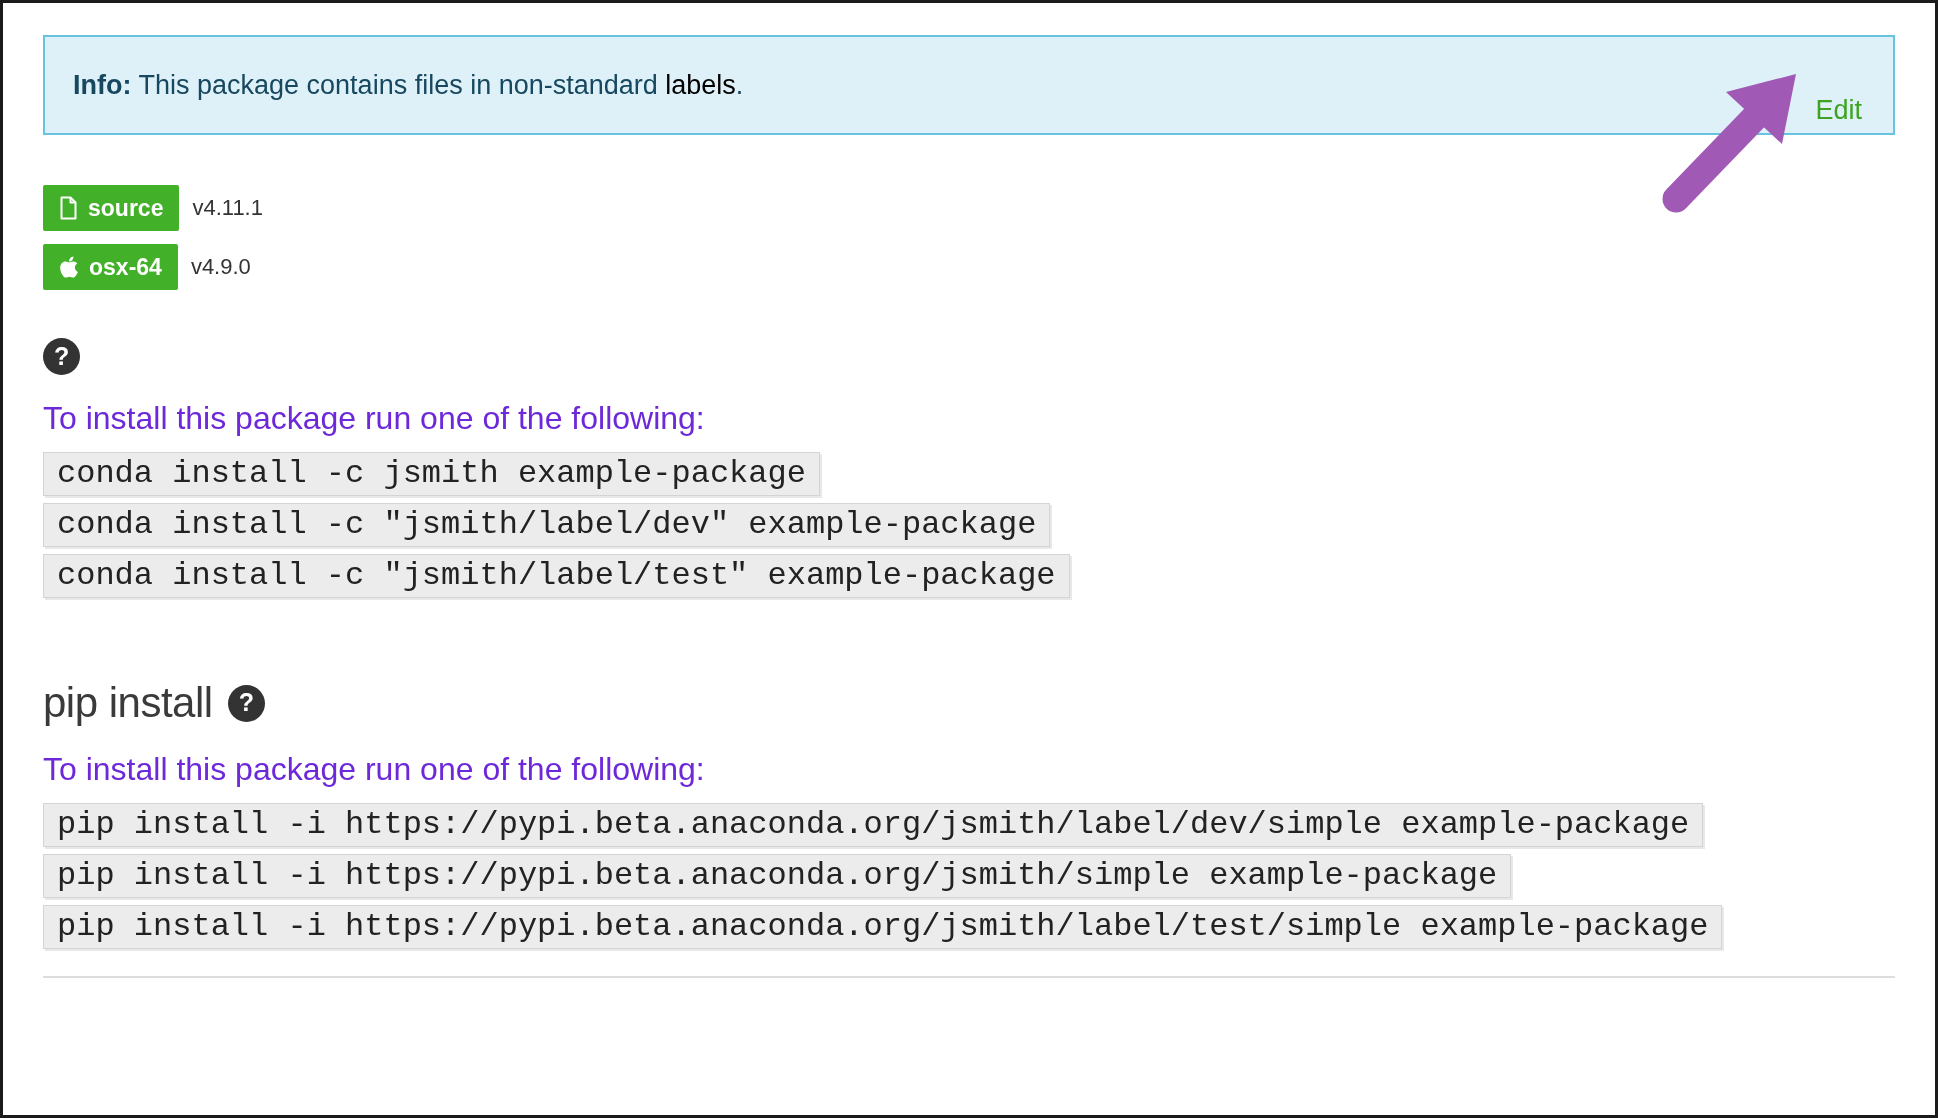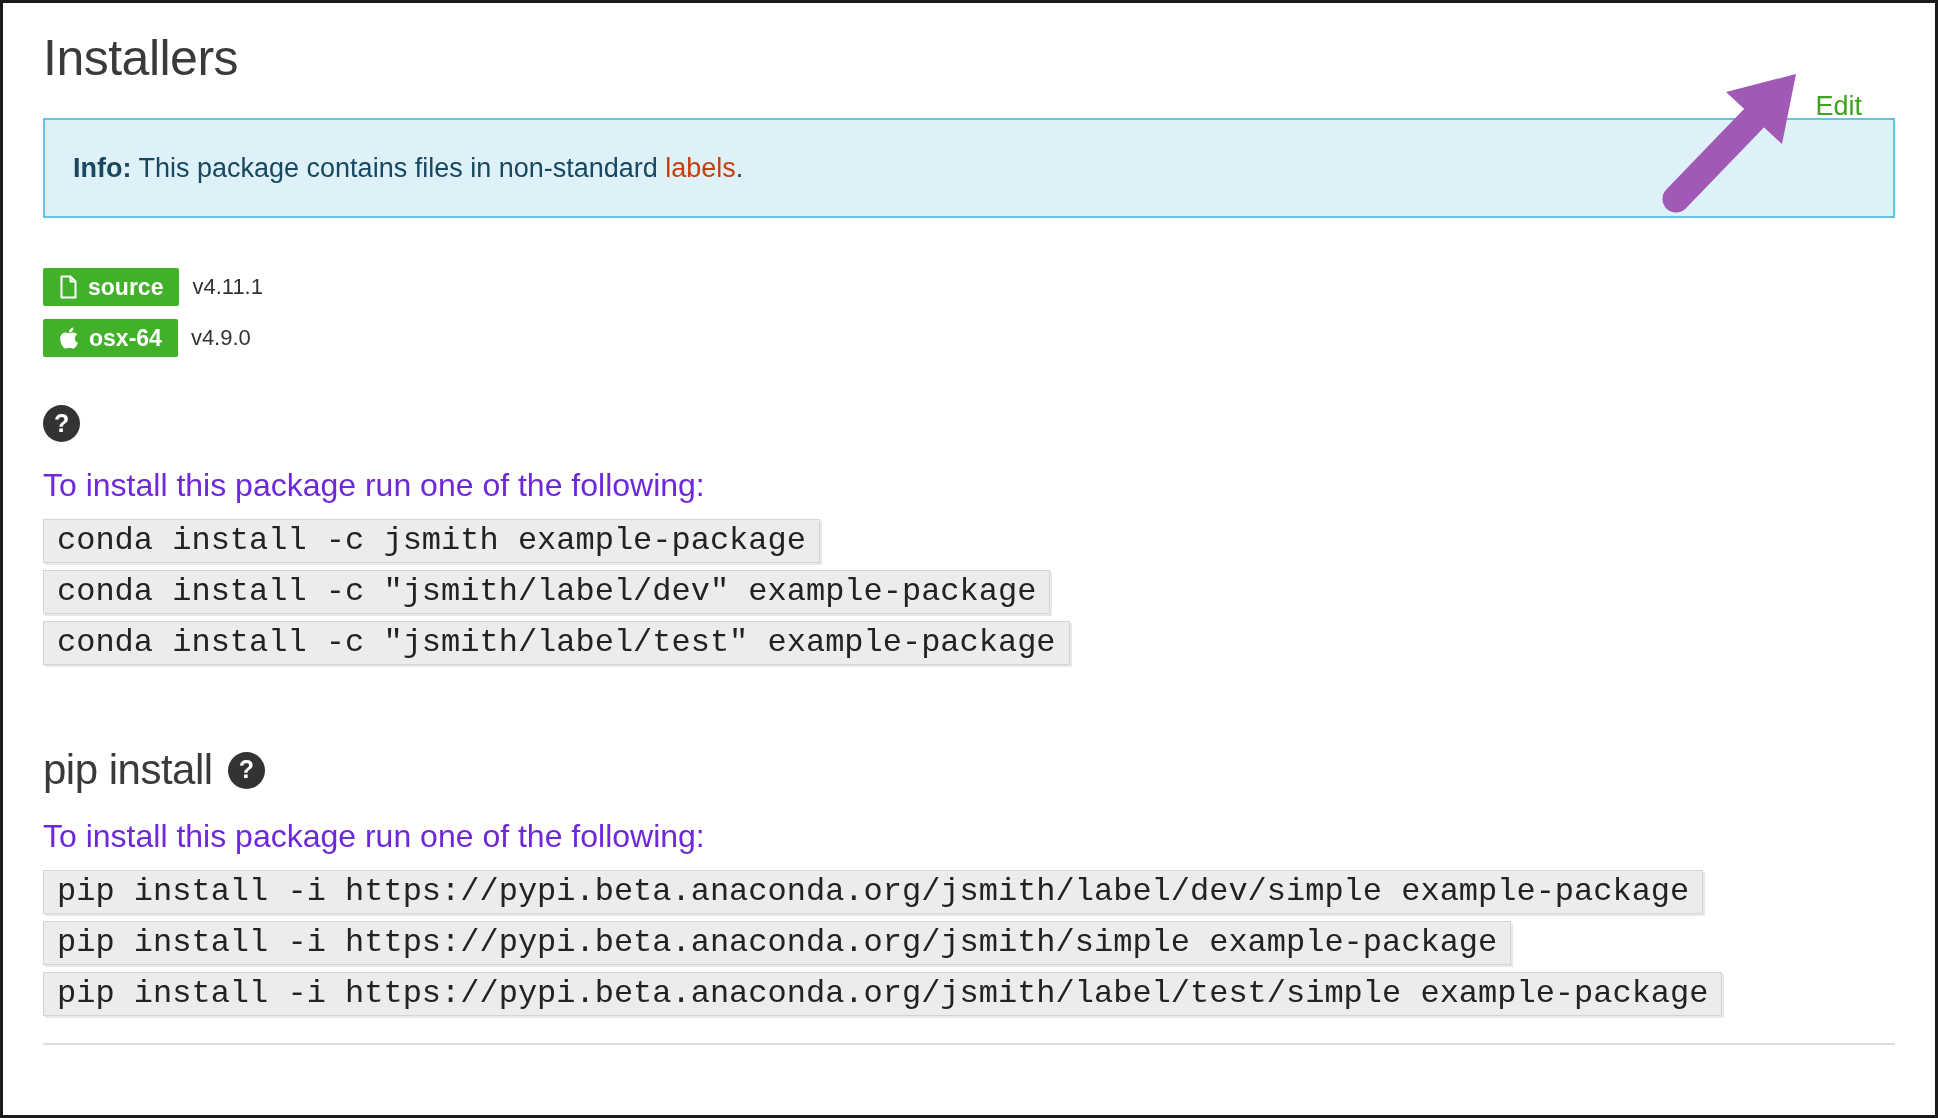--- a/index.html
+++ b/index.html
@@ -41,29 +41,29 @@
     height: 100px;
     border: 2px solid #68C3DE;
     background: #DEF1F8;
     display: flex;
     align-items: center;
     padding: 0 28px;
     font-size: 27px;
     color: #17485F;
   }
   .info-box b { font-weight: bold; }
-  .info-link { color: #c2410c; text-decoration: none; cursor: pointer; }
+  .info-link { color: #000000; text-decoration: none; cursor: pointer; }
 
   
   .badges { margin-top: 50px; }
   .badge-row { display: flex; align-items: center; margin-bottom: 13px; }
   .badge {
     background: #43B02A;
     color: #fff;
-    height: 38px;
+    height: 46px;
     display: inline-flex;
     align-items: center;
     gap: 10px;
     padding: 0 16px;
     font-size: 23px;
     font-weight: bold;
     border-radius: 2px;
     text-decoration: none;
     cursor: pointer;
   }
@@ -126,21 +126,20 @@
     width: 1938px; height: 1118px;
     pointer-events: none;
     z-index: 10;
   }
 </style>
 </head>
 <body>
 
 <div class="content">
 
-  <h1 class="page-title">Installers</h1>
 
   <a class="edit-link">Edit</a>
 
   <div class="info-box">
     <span><b>Info:</b><span> This package contains files in non-standard </span><a class="info-link">labels</a><span>.</span></span>
   </div>
 
   <div class="badges">
 
     <div class="badge-row">

